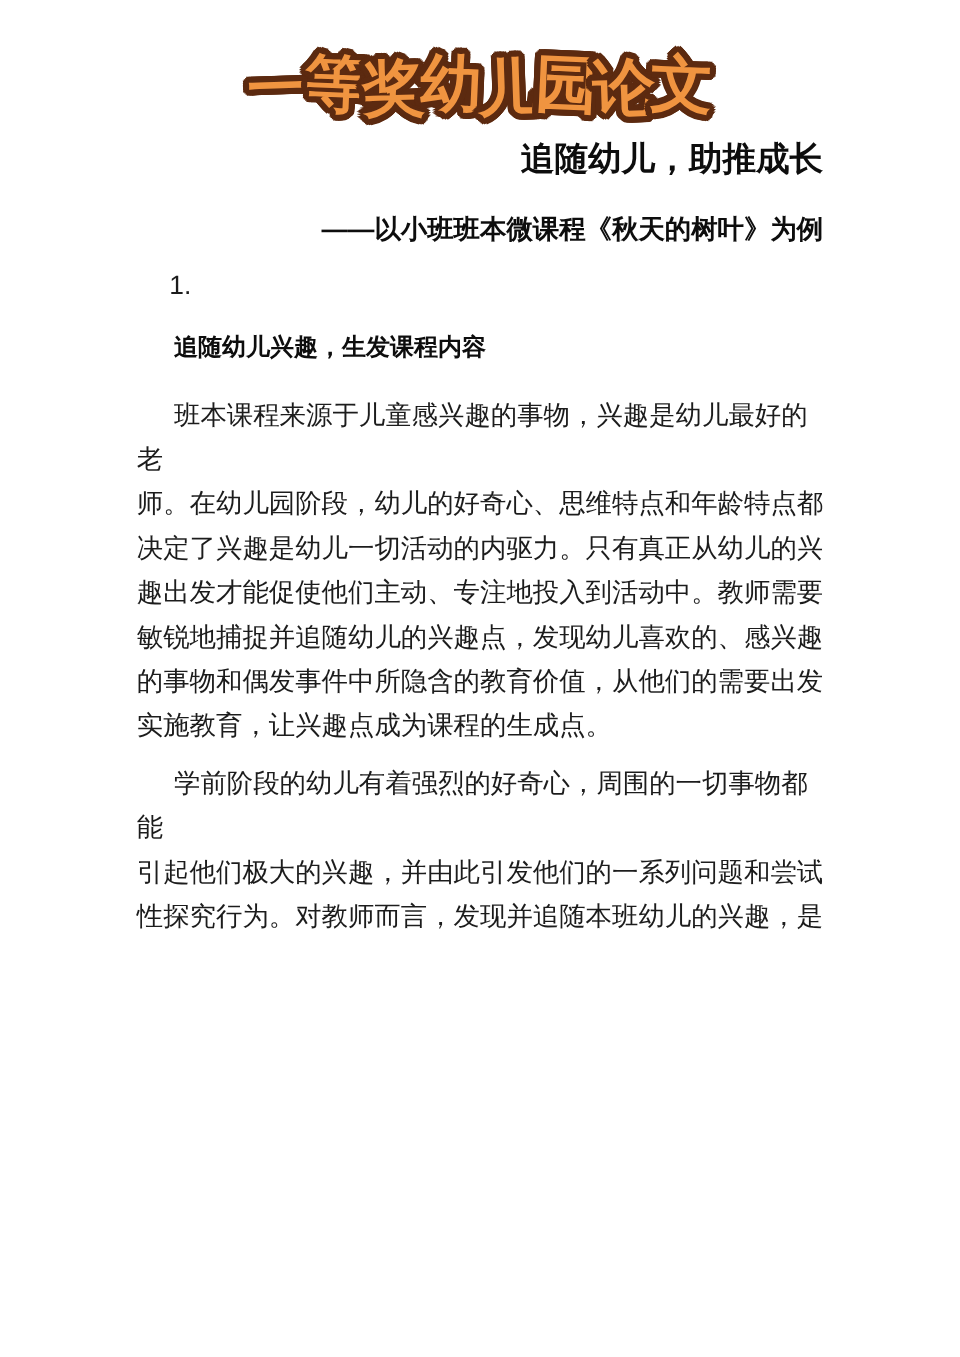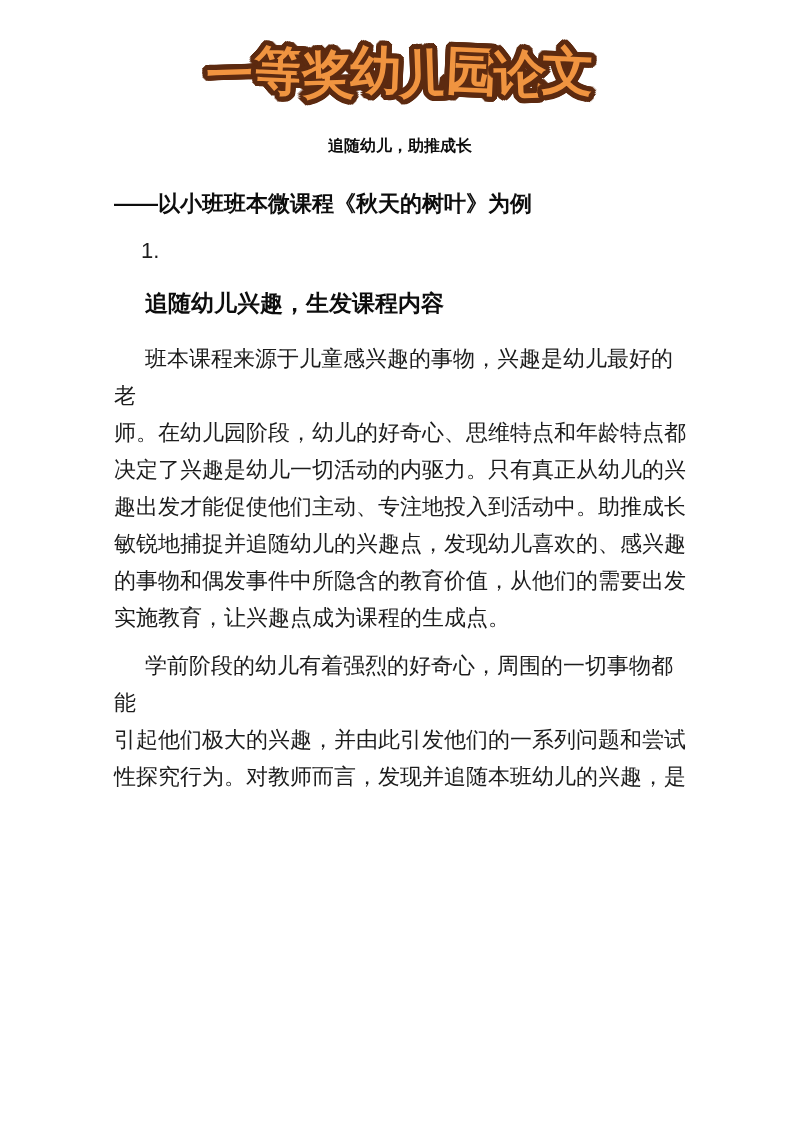--- a/index.html
+++ b/index.html
@@ -37,29 +37,29 @@
       5px 2px 0 var(--title-outline), 5px -2px 0 var(--title-outline),
       -5px 2px 0 var(--title-outline), -5px -2px 0 var(--title-outline),
       2px 5px 0 var(--title-outline), 2px -5px 0 var(--title-outline),
       -2px 5px 0 var(--title-outline), -2px -5px 0 var(--title-outline);
   }
   .banner .ch { display: inline-block; margin: 0 -2px; }
   .banner .ch:nth-child(odd)  { transform: rotate(-2deg) translateY(1px); }
   .banner .ch:nth-child(even) { transform: rotate(2.5deg) translateY(-2px); }
 
   .doc-title {
-    margin-top: 27px;
-    text-align: center;
-    font-size: 16px; font-weight: 700;
+    margin-top: 14px;
+    text-align: right;
+    font-size: 28px; font-weight: 700;
     line-height: 30px;
     color: #0d0d0d;
   }
   .doc-subtitle {
     margin-top: 28px;
-    text-align: left;
+    text-align: right;
     font-size: 22px; font-weight: 700;
     line-height: 30px;
     color: #0d0d0d;
   }
 
   .abstract {
     margin-top: 30px;
     font-size: 22px;
     line-height: 37px;
     white-space: pre-line;
@@ -67,21 +67,21 @@
   }
   .sec-num {
     margin-top: 13px;
     margin-left: 27px;
     font-size: 22px;
     line-height: 37px;
   }
   .sec-heading {
     margin-top: 16px;
     margin-left: 31px;
-    font-size: 23px; font-weight: 700;
+    font-size: 20px; font-weight: 700;
     line-height: 37px;
     color: #0d0d0d;
   }
   .para {
     font-size: 22px;
     line-height: 37px;
     white-space: pre-line;
     text-indent: 31px;
   }
   .para-1 { margin-top: 18px; }
@@ -99,21 +99,21 @@
   <h3 class="doc-subtitle">——以小班班本微课程《秋天的树叶》为例</h3>
 
 
   <p class="sec-num">1.</p>
 
   <h4 class="sec-heading">追随幼儿兴趣，生发课程内容</h4>
 
   <p class="para para-1">班本课程来源于儿童感兴趣的事物，兴趣是幼儿最好的老
 师。在幼儿园阶段，幼儿的好奇心、思维特点和年龄特点都
 决定了兴趣是幼儿一切活动的内驱力。只有真正从幼儿的兴
-趣出发才能促使他们主动、专注地投入到活动中。助推成长
+趣出发才能促使他们主动、专注地投入到活动中。教师需要
 敏锐地捕捉并追随幼儿的兴趣点，发现幼儿喜欢的、感兴趣
 的事物和偶发事件中所隐含的教育价值，从他们的需要出发
 实施教育，让兴趣点成为课程的生成点。</p>
 
   <p class="para para-2">学前阶段的幼儿有着强烈的好奇心，周围的一切事物都能
 引起他们极大的兴趣，并由此引发他们的一系列问题和尝试
 性探究行为。对教师而言，发现并追随本班幼儿的兴趣，是</p>
 
 </div>
 

